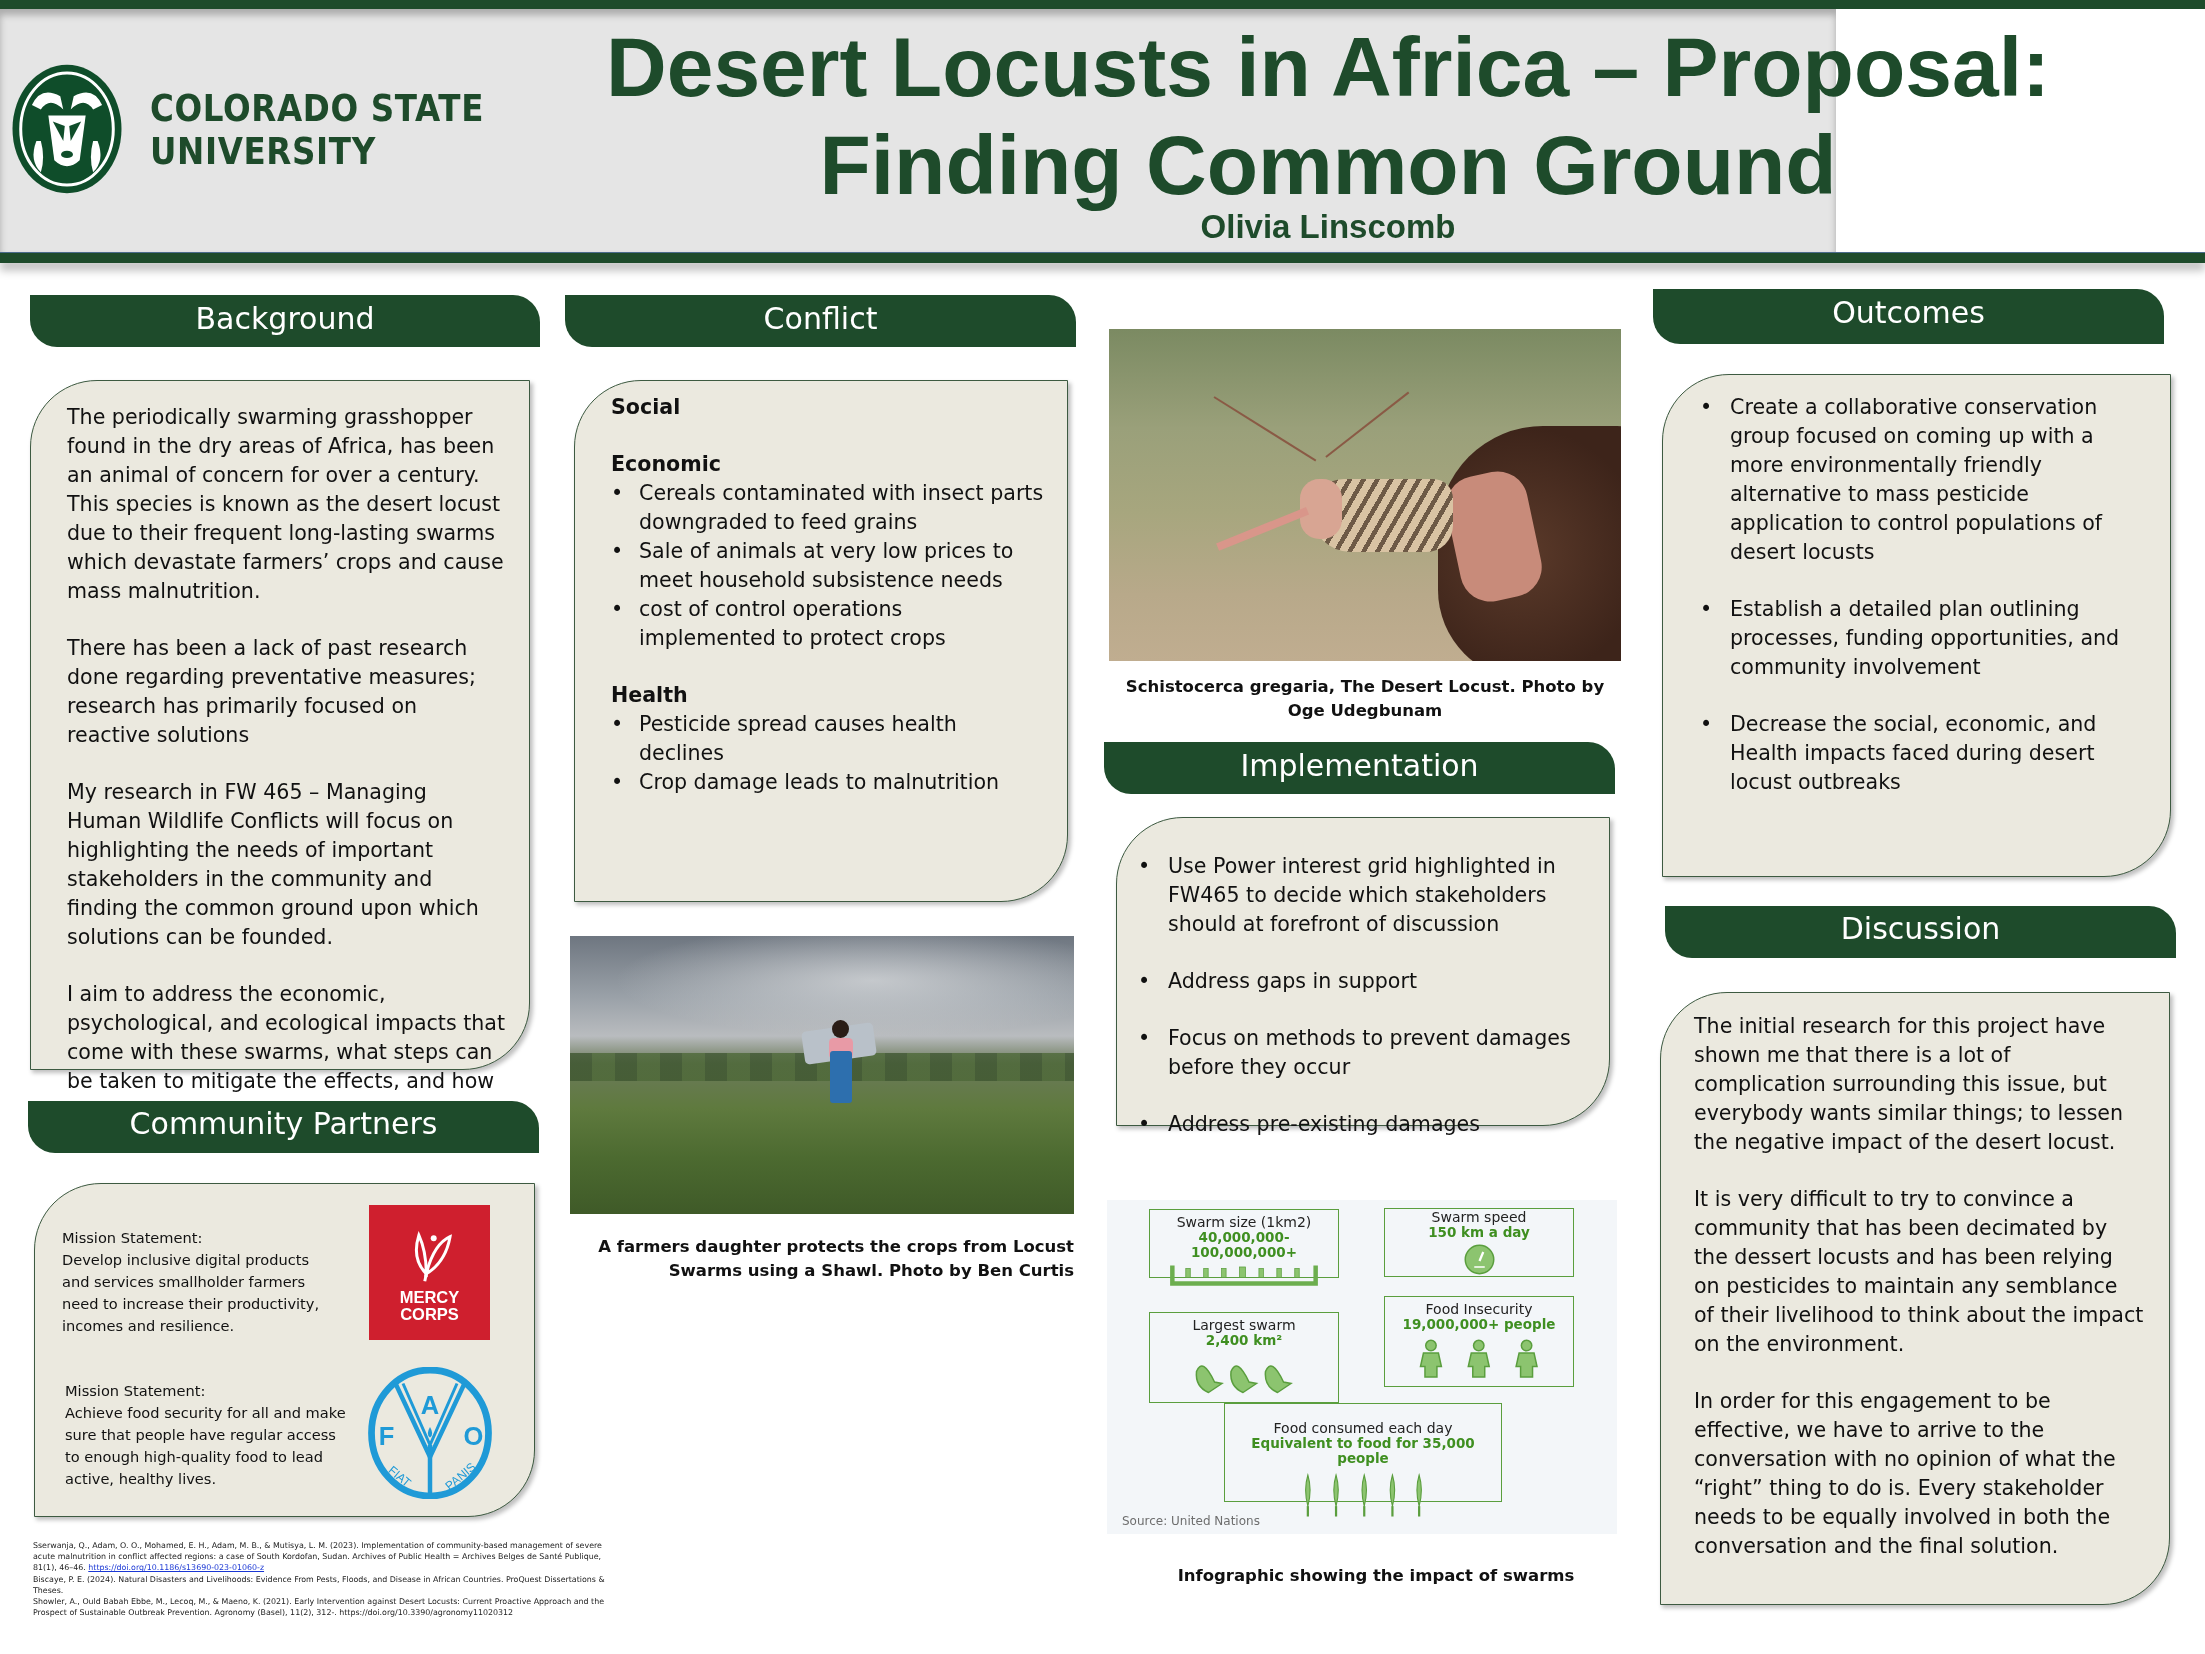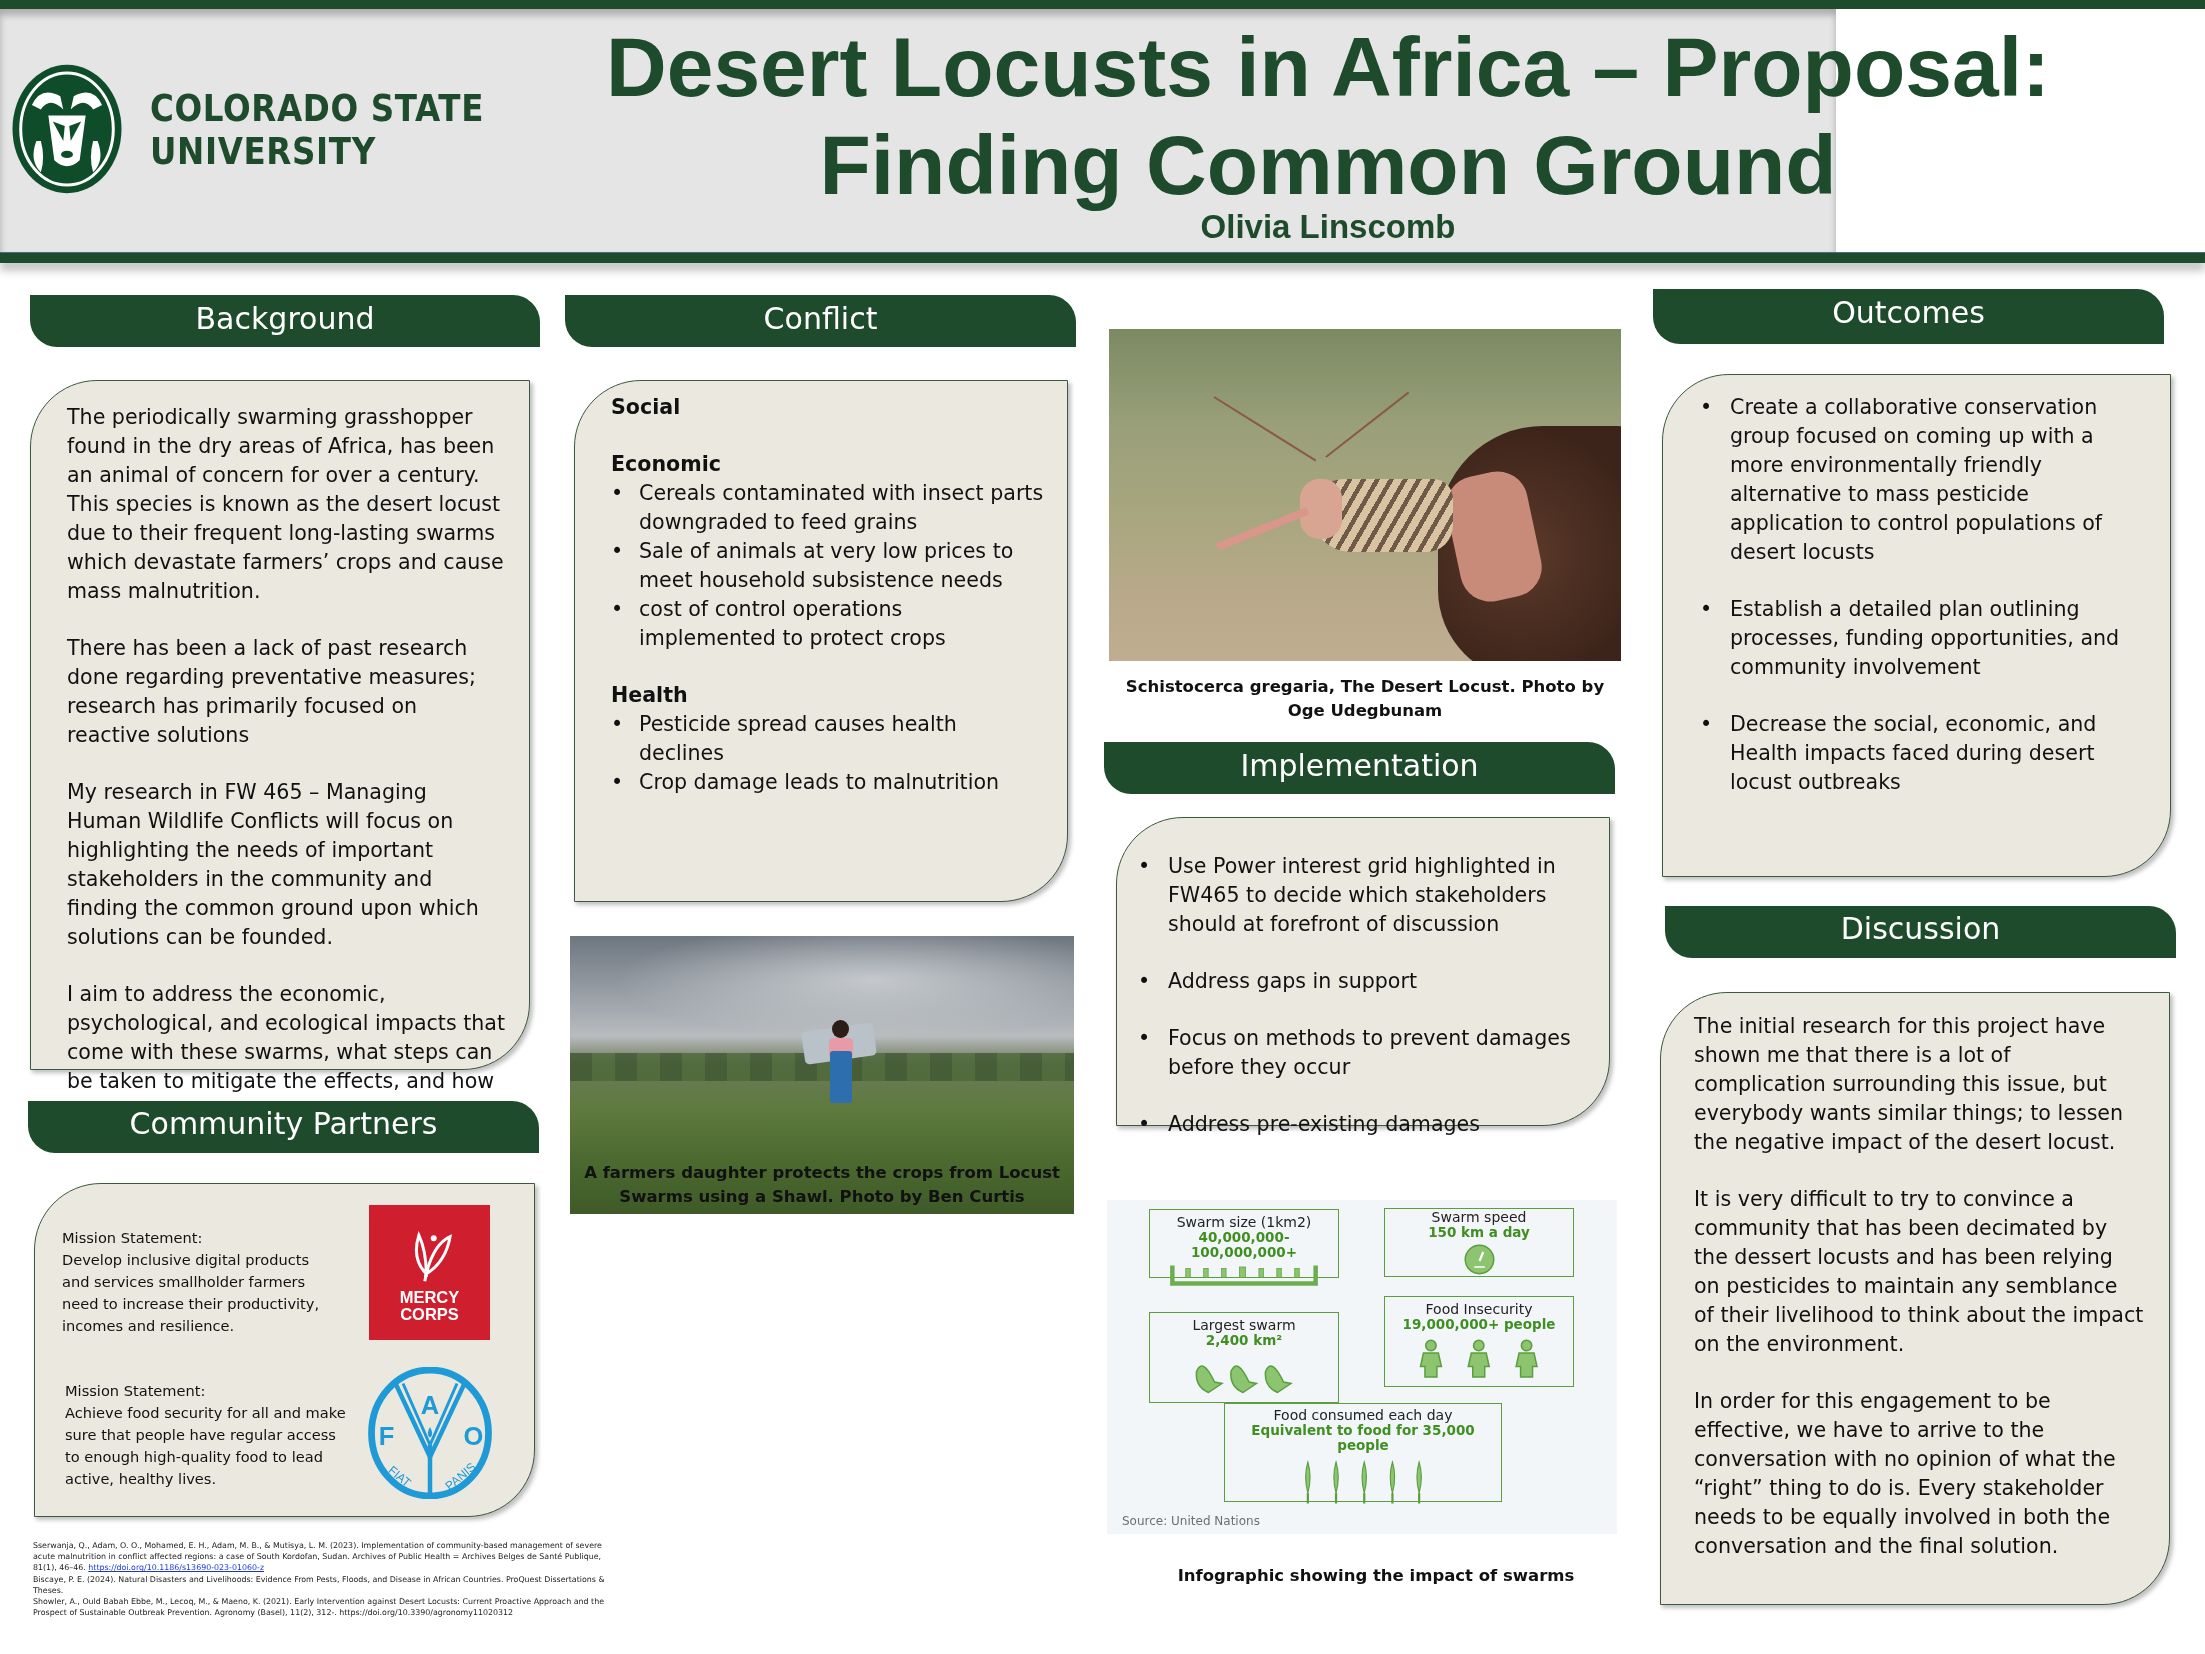--- a/index.html
+++ b/index.html
@@ -146,21 +146,21 @@
 
 <div class="photo" style="left:570px; top:936px; width:504px; height:278px;
      background: linear-gradient(180deg, #6e7680 0%, #9aa1a8 22%, #b9bcbf 36%, #6b7a5a 46%, #5f7a3e 62%, #4c6a30 80%, #3f5a28 100%);">
   <div style="position:absolute; left:0; top:0; width:100%; height:40%; background: radial-gradient(ellipse at 60% 40%, rgba(220,222,224,0.7), rgba(80,88,96,0) 60%);"></div>
   <div style="position:absolute; left:0; top:42%; width:100%; height:10%; background: repeating-linear-gradient(90deg, #3e5630 0 22.4px, #4d6838 22.4px 45px); opacity:0.8;"></div>
   <div style="position:absolute; left:233px; top:91px; width:72px; height:33px; background:#b9c1c9; transform:rotate(-8deg); border-radius:4.5px;"></div>
   <div style="position:absolute; left:262px; top:84px; width:16.5px; height:18px; background:#2a1d16; border-radius:50%;"></div>
   <div style="position:absolute; left:259px; top:102px; width:24px; height:21px; background:#e89aa6; border-radius:4.5px;"></div>
   <div style="position:absolute; left:260px; top:115px; width:22.4px; height:52px; background:#2d6fae; border-radius:3px;"></div>
 </div>
-<div class="caption" style="left:570px; top:1161px; width:504px;">A farmers daughter protects the crops from Locust Swarms using a Shawl. Photo by Ben Curtis</div>
+<div class="caption" style="left:570px; top:1235px; width:504px;text-align:right;">A farmers daughter protects the crops from Locust Swarms using a Shawl. Photo by Ben Curtis</div>
 
 <div class="photo" style="left:1109px; top:329px; width:512px; height:332px;
      background: linear-gradient(180deg, #7b8a62 0%, #9aa07a 30%, #a7a67e 55%, #b8a98a 80%, #c0ad90 100%);">
   <div style="position:absolute; left:329px; top:97px; width:209px; height:254px; background: radial-gradient(ellipse at 40% 50%, #5b3a2a, #3d241a 70%); border-radius:105px 30px 30px 90px;"></div>
   <div style="position:absolute; left:344px; top:144px; width:82px; height:127px; background:#c88b7a; border-radius:30px; transform:rotate(-12deg);"></div>
   <div style="position:absolute; left:202px; top:150px; width:142px; height:73px; background: repeating-linear-gradient(120deg, #d9c3a3 0 7.5px, #6e5a46 7.5px 12px); border-radius:37px 22.4px 30px 45px;"></div>
   <div style="position:absolute; left:191px; top:150px; width:42px; height:60px; background:#d8a593; border-radius:19.4px;"></div>
   <div style="position:absolute; left:105px; top:67px; width:120px; height:2.2px; background:#8a5a45; transform:rotate(32deg); transform-origin:left;"></div>
   <div style="position:absolute; left:217px; top:127px; width:105px; height:2.2px; background:#8a5a45; transform:rotate(-38deg); transform-origin:left;"></div>
   <div style="position:absolute; left:105px; top:196px; width:97px; height:7.5px; background:#d9968a; transform:rotate(-22deg);"></div>
@@ -227,21 +227,21 @@
           <path d="M10 20 H30 L34 38 L28 38 L28 52 H12 L12 38 L6 38 Z"></path>
         <circle cx="84" cy="10" r="7"></circle>
           <path d="M74 20 H94 L98 38 L92 38 L92 52 H76 L76 38 L70 38 Z"></path>
         <circle cx="148" cy="10" r="7"></circle>
           <path d="M138 20 H158 L162 38 L156 38 L156 52 H140 L140 38 L134 38 Z"></path>
       </g>
     </svg>
   </div>
 
   <div class="ibox" style="left:117px; top:203px; width:278px; height:99px;">
-    <div style="margin-top:4px;">Food consumed each day</div>
+    <div style="margin-top:17px;">Food consumed each day</div>
     <div class="val">Equivalent to food for 35,000 people</div>
     <svg width="127" height="46" viewBox="0 0 170 62" style="margin-top:6px;">
       <g fill="#8cc46f" stroke="#5a9e3e" stroke-width="1.5">
         <path d="M10 4 Q16 24 10 46 Q4 24 10 4 Z"></path>
           <path d="M10 46 V60" stroke="#5a9e3e" stroke-width="3"></path>
         <path d="M48 4 Q54 24 48 46 Q42 24 48 4 Z"></path>
           <path d="M48 46 V60" stroke="#5a9e3e" stroke-width="3"></path>
         <path d="M86 4 Q92 24 86 46 Q80 24 86 4 Z"></path>
           <path d="M86 46 V60" stroke="#5a9e3e" stroke-width="3"></path>
         <path d="M124 4 Q130 24 124 46 Q118 24 124 4 Z"></path>

